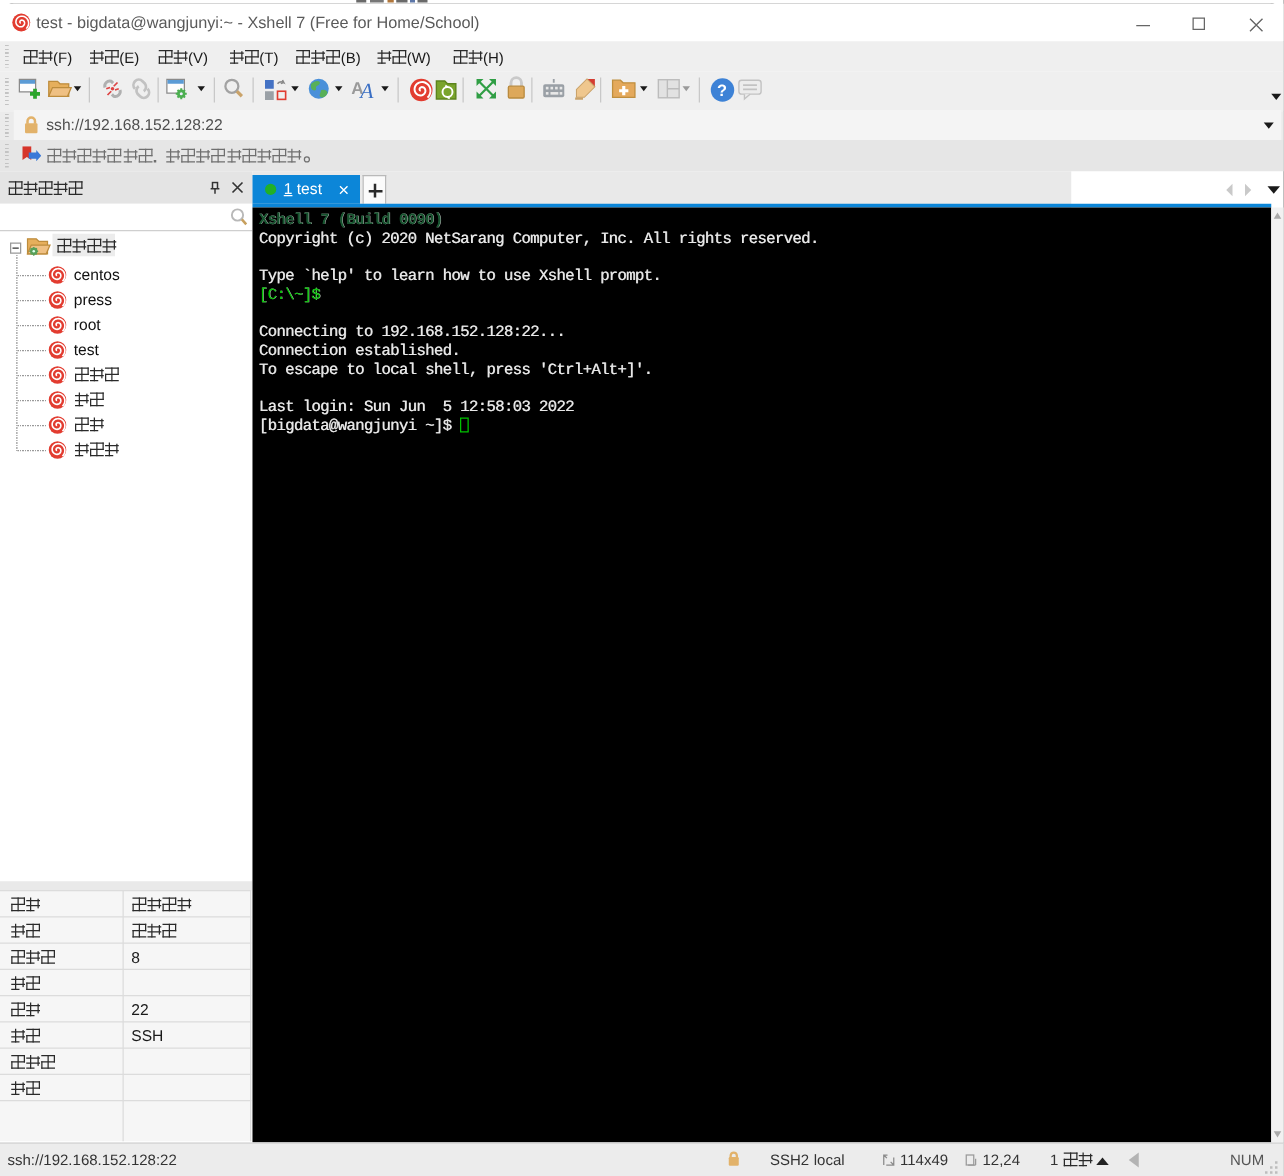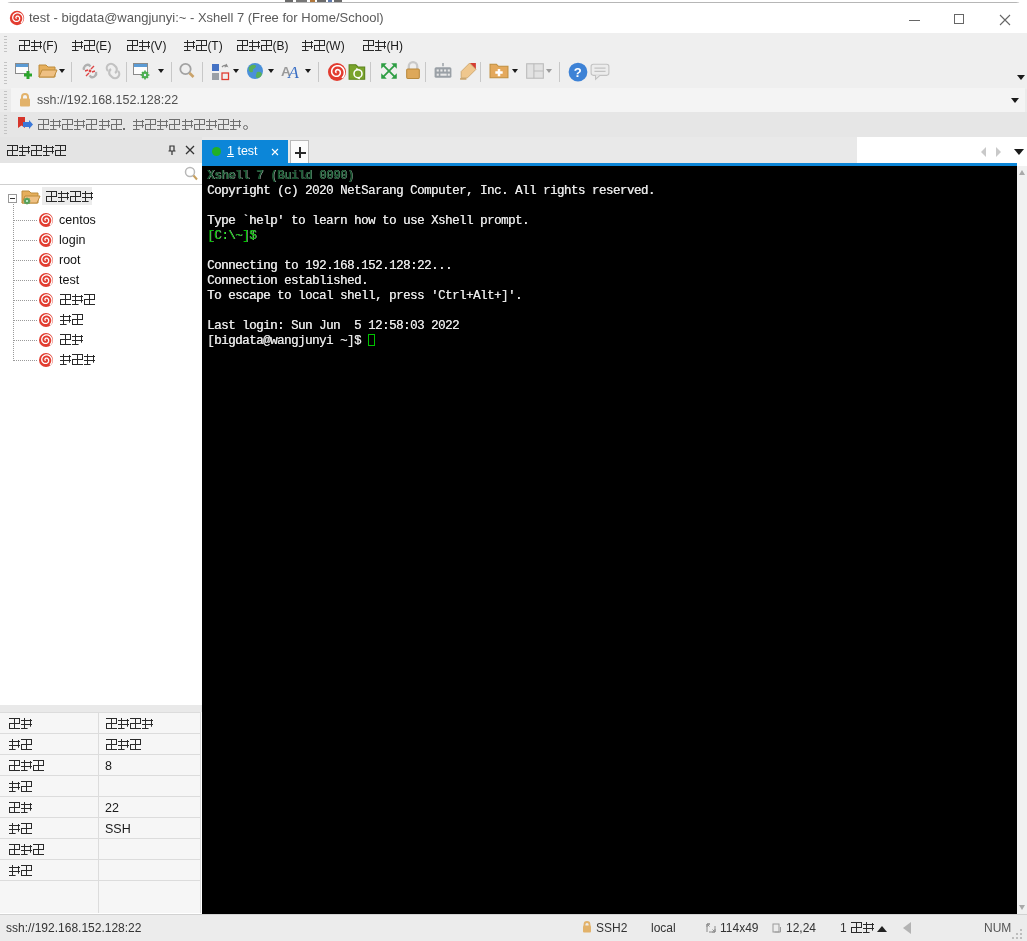--- a/index.html
+++ b/index.html
@@ -263,21 +263,21 @@
       <svg class="abs" style="left:38px; top:27px;" width="16" height="16" viewBox="0 0 16 16">
         <circle cx="8" cy="8" r="7" fill="#e23c30"></circle>
         <path d="M7.71 8.40 L 7.51 8.40 L 7.31 8.32 L 7.13 8.17 L 6.98 7.94 L 6.90 7.65 L 6.91 7.32 L 7.03 6.98 L 7.24 6.66 L 7.57 6.39 L 7.98 6.20 L 8.45 6.12 L 8.97 6.18 L 9.47 6.38 L 9.94 6.72 L 10.32 7.20 L 10.57 7.79 L 10.67 8.45 L 10.60 9.15 L 10.33 9.84 L 9.89 10.46 L 9.27 10.97 L 8.52 11.32 L 7.67 11.47 L 6.77 11.41 L 5.89 11.10 L 5.10 10.57 L 4.43 9.83 L 3.96 8.92 L 3.73 7.89 L 3.77 6.80 L 4.08 5.73 L 4.67 4.74 L 5.51 3.91 L 6.57 3.29 L 7.77 2.96 L 9.05 2.93 L 10.33 3.23 L 11.52 3.85 L 12.55 4.78 L 13.32 5.96 L 13.79 7.32 L 13.91 8.79 L 13.65 10.28 L 13.01 11.68 L 12.03 12.91" fill="none" stroke="#fff" stroke-width="1.3"></path>
       </svg>
       <span class="abs" style="left:59px; top:28px;text-align:right;">centos</span>
       <div class="abs" style="left:14px; top:55px; width:23px; height:1px; background:repeating-linear-gradient(90deg,#9a9a9a 0 1px,rgba(0,0,0,0) 1px 2px);"></div>
       <svg class="abs" style="left:38px; top:47px;" width="16" height="16" viewBox="0 0 16 16">
         <circle cx="8" cy="8" r="7" fill="#e23c30"></circle>
         <path d="M7.71 8.40 L 7.51 8.40 L 7.31 8.32 L 7.13 8.17 L 6.98 7.94 L 6.90 7.65 L 6.91 7.32 L 7.03 6.98 L 7.24 6.66 L 7.57 6.39 L 7.98 6.20 L 8.45 6.12 L 8.97 6.18 L 9.47 6.38 L 9.94 6.72 L 10.32 7.20 L 10.57 7.79 L 10.67 8.45 L 10.60 9.15 L 10.33 9.84 L 9.89 10.46 L 9.27 10.97 L 8.52 11.32 L 7.67 11.47 L 6.77 11.41 L 5.89 11.10 L 5.10 10.57 L 4.43 9.83 L 3.96 8.92 L 3.73 7.89 L 3.77 6.80 L 4.08 5.73 L 4.67 4.74 L 5.51 3.91 L 6.57 3.29 L 7.77 2.96 L 9.05 2.93 L 10.33 3.23 L 11.52 3.85 L 12.55 4.78 L 13.32 5.96 L 13.79 7.32 L 13.91 8.79 L 13.65 10.28 L 13.01 11.68 L 12.03 12.91" fill="none" stroke="#fff" stroke-width="1.3"></path>
       </svg>
-      <span class="abs" style="left:59px; top:48px;">login</span>
+      <span class="abs" style="left:59px; top:48px;">press</span>
       <div class="abs" style="left:14px; top:75px; width:23px; height:1px; background:repeating-linear-gradient(90deg,#9a9a9a 0 1px,rgba(0,0,0,0) 1px 2px);"></div>
       <svg class="abs" style="left:38px; top:67px;" width="16" height="16" viewBox="0 0 16 16">
         <circle cx="8" cy="8" r="7" fill="#e23c30"></circle>
         <path d="M7.71 8.40 L 7.51 8.40 L 7.31 8.32 L 7.13 8.17 L 6.98 7.94 L 6.90 7.65 L 6.91 7.32 L 7.03 6.98 L 7.24 6.66 L 7.57 6.39 L 7.98 6.20 L 8.45 6.12 L 8.97 6.18 L 9.47 6.38 L 9.94 6.72 L 10.32 7.20 L 10.57 7.79 L 10.67 8.45 L 10.60 9.15 L 10.33 9.84 L 9.89 10.46 L 9.27 10.97 L 8.52 11.32 L 7.67 11.47 L 6.77 11.41 L 5.89 11.10 L 5.10 10.57 L 4.43 9.83 L 3.96 8.92 L 3.73 7.89 L 3.77 6.80 L 4.08 5.73 L 4.67 4.74 L 5.51 3.91 L 6.57 3.29 L 7.77 2.96 L 9.05 2.93 L 10.33 3.23 L 11.52 3.85 L 12.55 4.78 L 13.32 5.96 L 13.79 7.32 L 13.91 8.79 L 13.65 10.28 L 13.01 11.68 L 12.03 12.91" fill="none" stroke="#fff" stroke-width="1.3"></path>
       </svg>
       <span class="abs" style="left:59px; top:68px;">root</span>
       <div class="abs" style="left:14px; top:95px; width:23px; height:1px; background:repeating-linear-gradient(90deg,#9a9a9a 0 1px,rgba(0,0,0,0) 1px 2px);"></div>
       <svg class="abs" style="left:38px; top:87px;" width="16" height="16" viewBox="0 0 16 16">
         <circle cx="8" cy="8" r="7" fill="#e23c30"></circle>
         <path d="M7.71 8.40 L 7.51 8.40 L 7.31 8.32 L 7.13 8.17 L 6.98 7.94 L 6.90 7.65 L 6.91 7.32 L 7.03 6.98 L 7.24 6.66 L 7.57 6.39 L 7.98 6.20 L 8.45 6.12 L 8.97 6.18 L 9.47 6.38 L 9.94 6.72 L 10.32 7.20 L 10.57 7.79 L 10.67 8.45 L 10.60 9.15 L 10.33 9.84 L 9.89 10.46 L 9.27 10.97 L 8.52 11.32 L 7.67 11.47 L 6.77 11.41 L 5.89 11.10 L 5.10 10.57 L 4.43 9.83 L 3.96 8.92 L 3.73 7.89 L 3.77 6.80 L 4.08 5.73 L 4.67 4.74 L 5.51 3.91 L 6.57 3.29 L 7.77 2.96 L 9.05 2.93 L 10.33 3.23 L 11.52 3.85 L 12.55 4.78 L 13.32 5.96 L 13.79 7.32 L 13.91 8.79 L 13.65 10.28 L 13.01 11.68 L 12.03 12.91" fill="none" stroke="#fff" stroke-width="1.3"></path>
@@ -384,21 +384,21 @@
       </svg>
   </div>
 </div>
 
 <div id="statusbar" class="abs" style="left:0; top:914px; width:1027px; height:27px; background:#ececec; border-top:1px solid #d2d2d2; font-size:12px; color:#333;">
   <span class="abs" style="left:6px; top:6px;">ssh://192.168.152.128:22</span>
   <svg class="abs" style="left:581px; top:5px;" width="12" height="14" viewBox="0 0 12 14">
     <path d="M3.5 6 V4.5 a2.5 2.5 0 0 1 5 0 V6" fill="none" stroke="#e2b26a" stroke-width="1.8"></path>
     <rect x="2" y="5.5" width="8" height="7" rx="1" fill="#e2b26a"></rect>
   </svg>
-  <span class="abs" style="left:596px; top:6px;">SSH2</span>
+  <span class="abs" style="left:616px; top:6px;">SSH2</span>
   <span class="abs" style="left:651px; top:6px;">local</span>
   <svg class="abs" style="left:705px; top:7px;" width="12" height="12" viewBox="0 0 12 12">
       <path d="M2 10 V2 h3 M2 2 l3 0 M2 2 v3 M10 4 v6 h-6 M10 10 l-3 0 M10 10 v-3 M2 2 l2.5 2.5 M10 10 L7.5 7.5" stroke="#8a8a8a" fill="none"></path>
     </svg>
   <span class="abs" style="left:720px; top:6px;">114x49</span>
   <svg class="abs" style="left:772px; top:8px;" width="11" height="11" viewBox="0 0 11 11">
       <rect x="1" y="1" width="6" height="8" fill="none" stroke="#9a9a9a"></rect>
       <path d="M2.5 9 h6 M8.5 9 v-5" stroke="#9a9a9a"></path>
     </svg>
   <span class="abs" style="left:786px; top:6px;">12,24</span>

